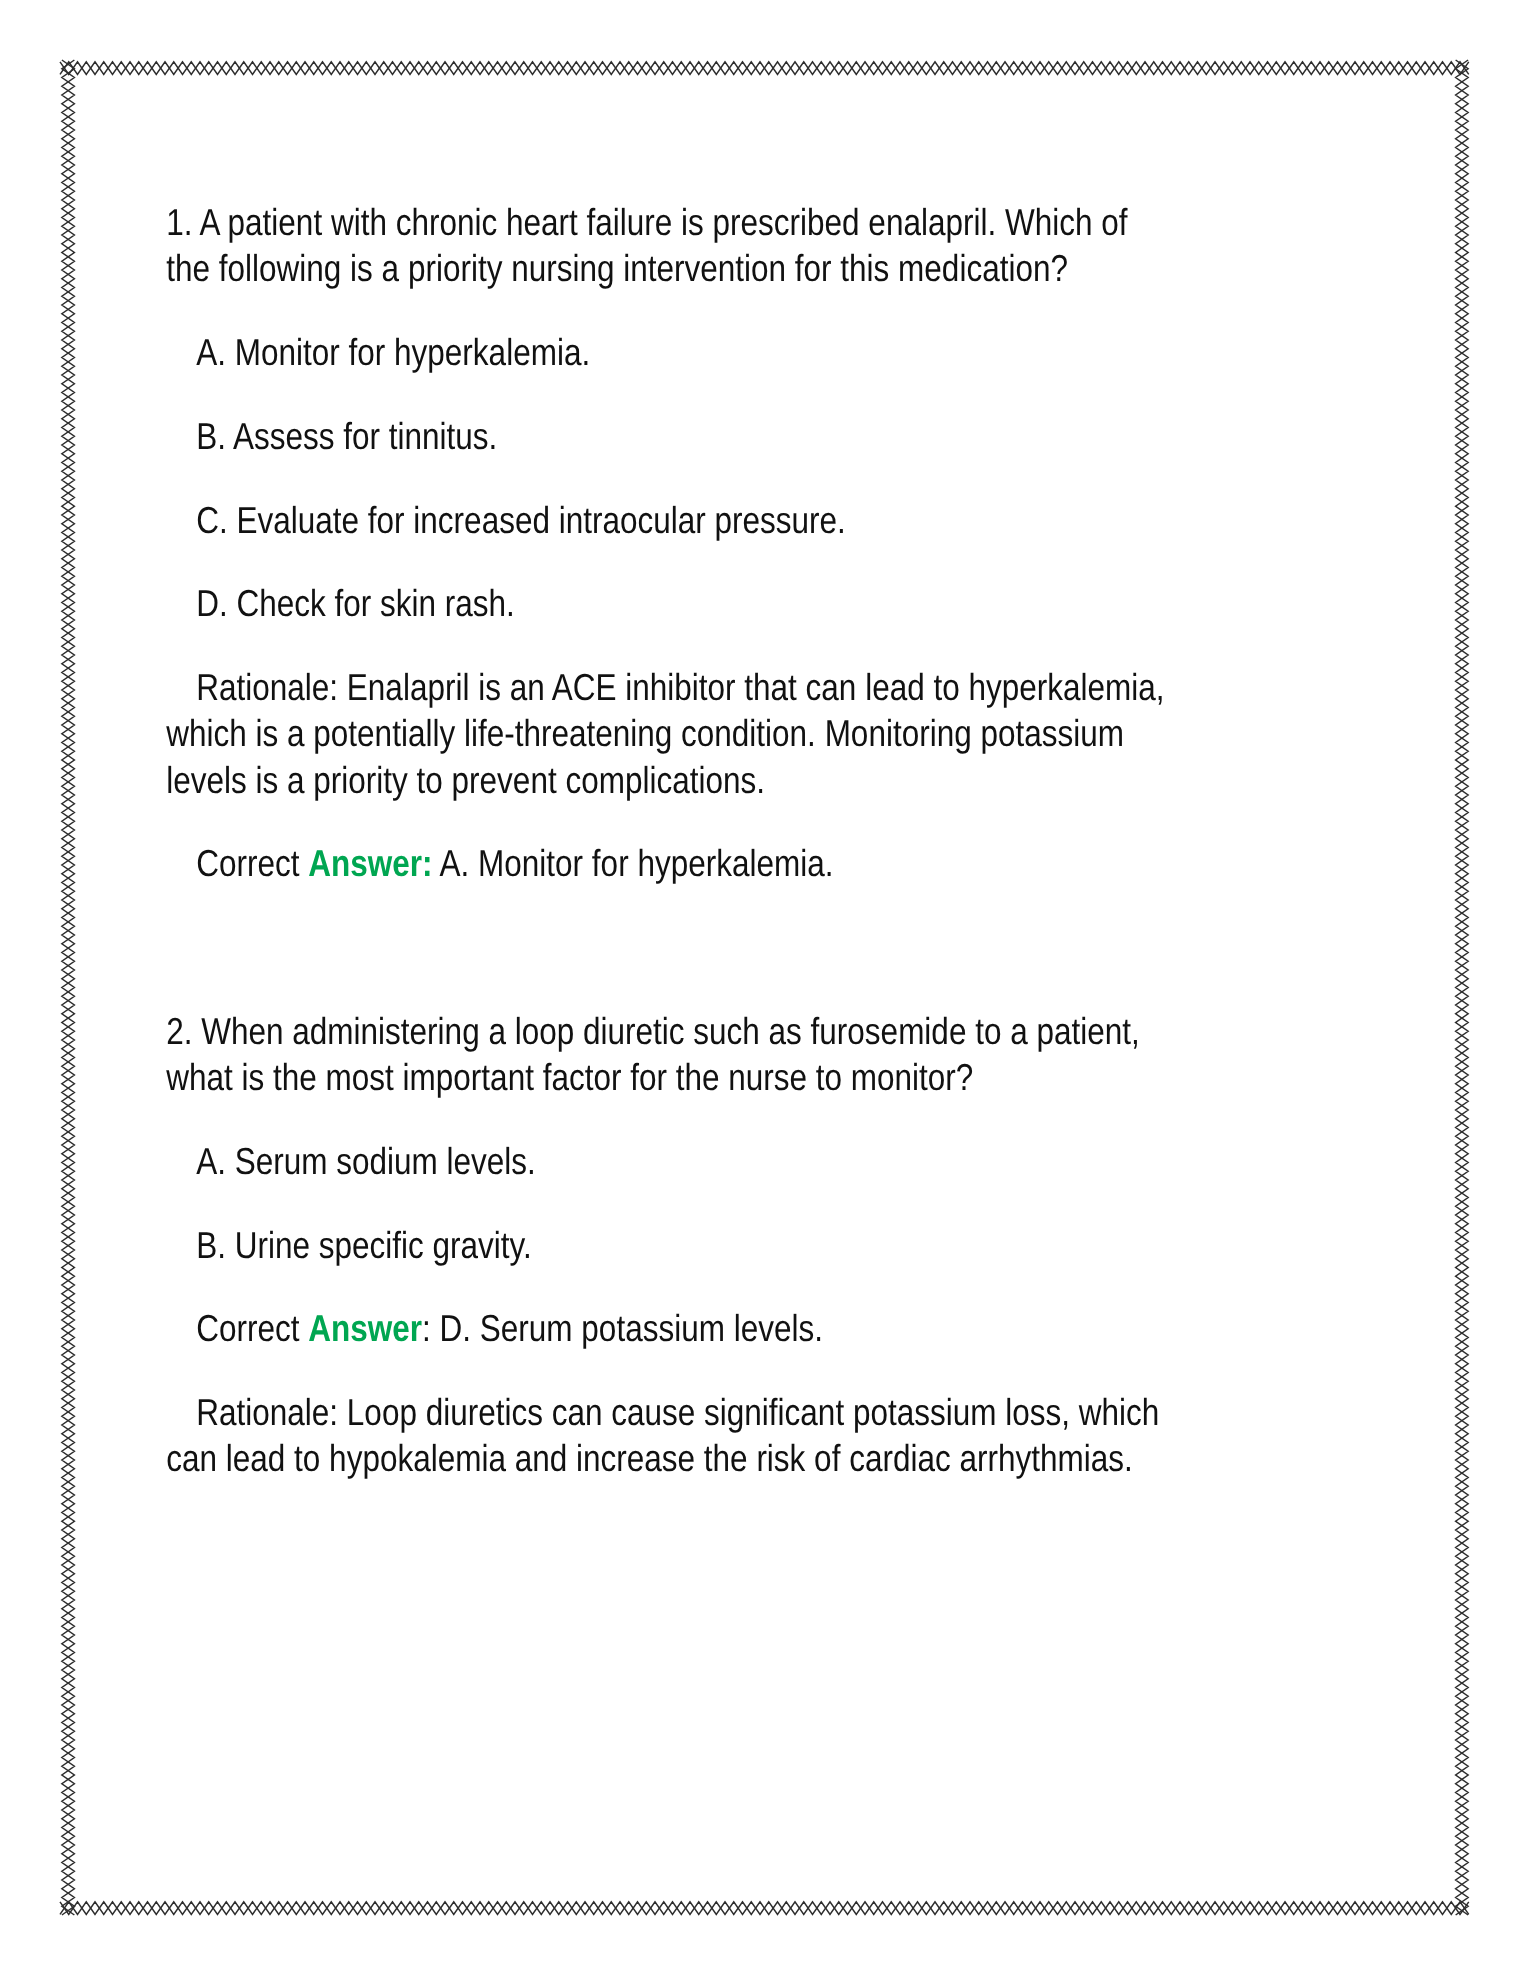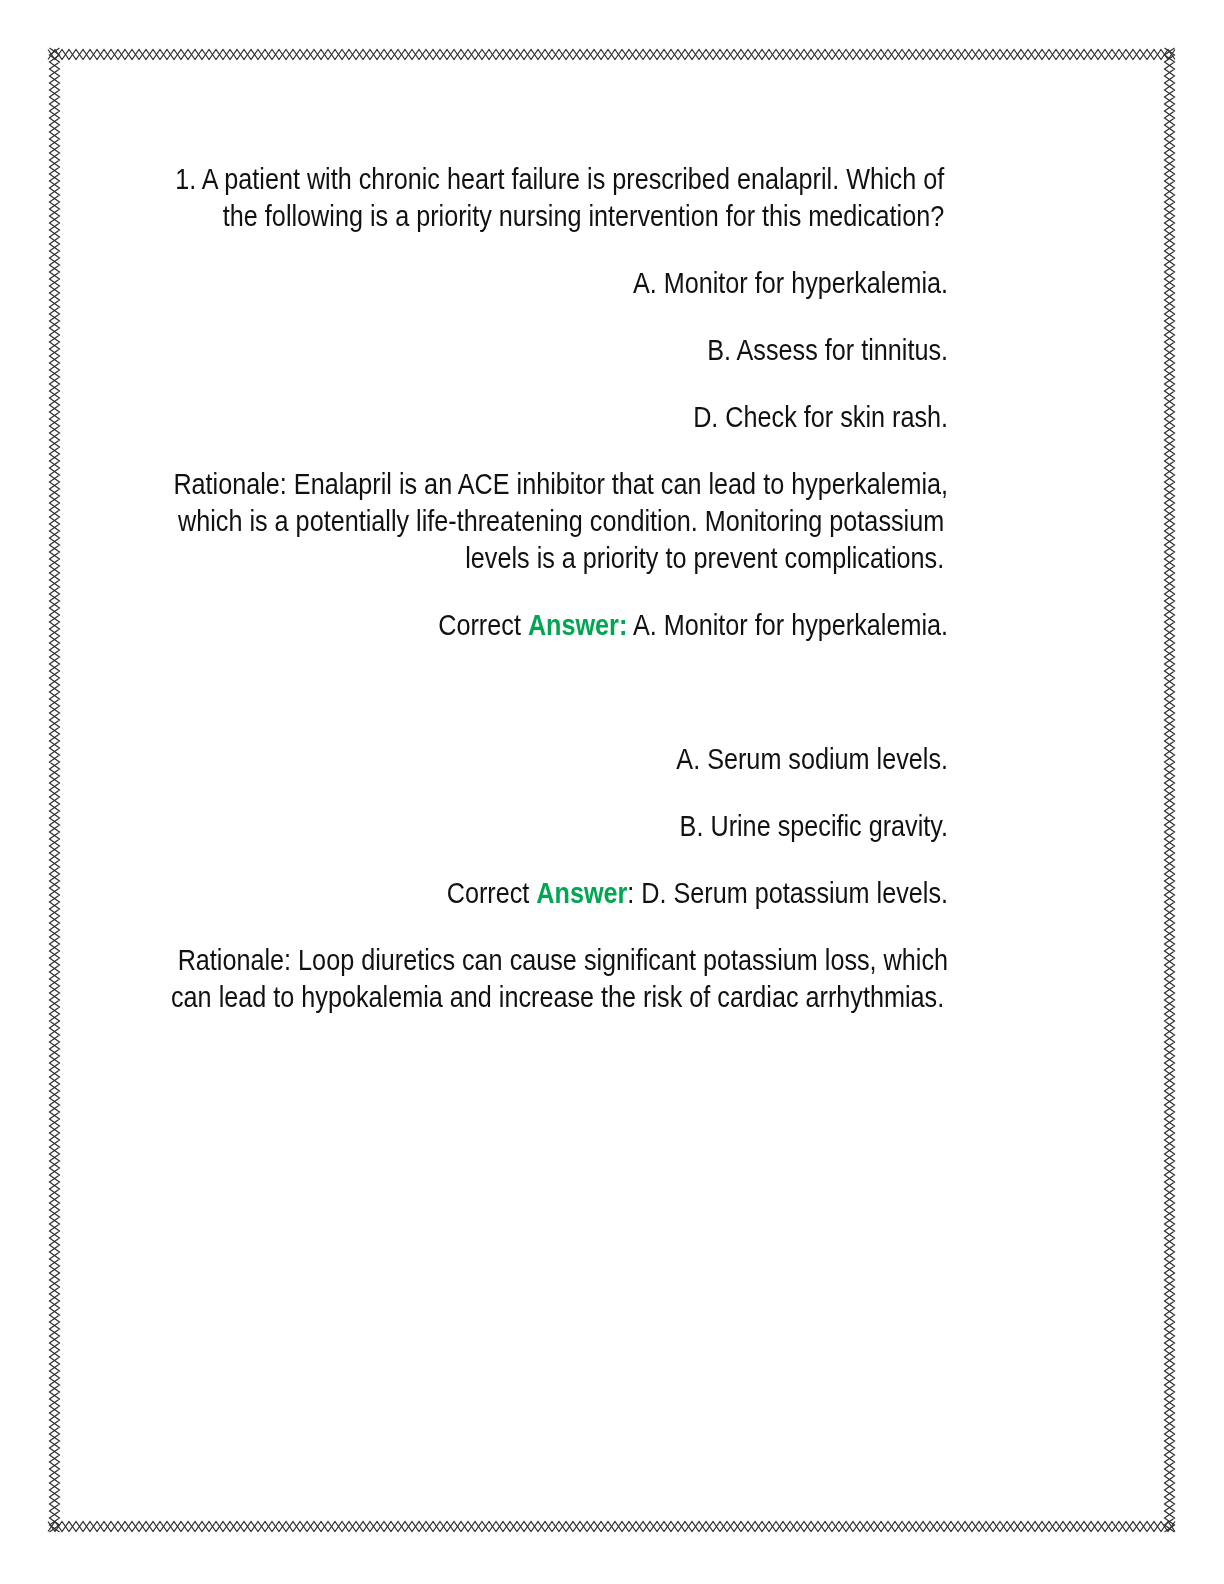--- a/index.html
+++ b/index.html
@@ -22,24 +22,23 @@
     overflow: visible;
   }
   .border-top    { left: 48px;   top: 48px;   }
   .border-bottom { left: 48px;   top: 1520px; }
   .border-left   { left: 48px;   top: 48px;   }
   .border-right  { left: 1163px; top: 48px;   }
 
   
   .content {
     position: absolute;
-    left: 121px;
+    left: 133px;
     top: 160px;
     width: 980px;
-    text-align: right;
   }
   .para {
     margin: 0 0 30px 0;
     font-size: 30px;
     line-height: 37px;
     font-weight: 400;
   }
   .line {
     display: block;
     white-space: nowrap;
@@ -86,35 +85,42 @@
         <span class="line">1. A patient with chronic heart failure is prescribed enalapril. Which of</span>
         <span class="line">the following is a priority nursing intervention for this medication?</span>
       </p>
       <p class="para">
         <span class="line ind">A. Monitor for hyperkalemia.</span>
       </p>
       <p class="para">
         <span class="line ind">B. Assess for tinnitus.</span>
       </p>
       <p class="para">
+        <span class="line ind">C. Evaluate for increased intraocular pressure.</span>
+      </p>
+      <p class="para">
         <span class="line ind">D. Check for skin rash.</span>
       </p>
       <p class="para">
         <span class="line ind">Rationale: Enalapril is an ACE inhibitor that can lead to hyperkalemia,</span>
         <span class="line">which is a potentially life-threatening condition. Monitoring potassium</span>
         <span class="line">levels is a priority to prevent complications.</span>
       </p>
       <p class="para">
         <span class="line ind"><span>Correct </span><span class="answer-green">Answer:</span><span> A. Monitor for hyperkalemia.</span></span>
       </p>
     </section>
 
     <div class="q-gap"></div>
 
     <section>
+      <p class="para">
+        <span class="line">2. When administering a loop diuretic such as furosemide to a patient,</span>
+        <span class="line">what is the most important factor for the nurse to monitor?</span>
+      </p>
       <p class="para">
         <span class="line ind">A. Serum sodium levels.</span>
       </p>
       <p class="para">
         <span class="line ind">B. Urine specific gravity.</span>
       </p>
       <p class="para">
         <span class="line ind"><span>Correct </span><span class="answer-green">Answer</span><span>: D. Serum potassium levels.</span></span>
       </p>
       <p class="para">

